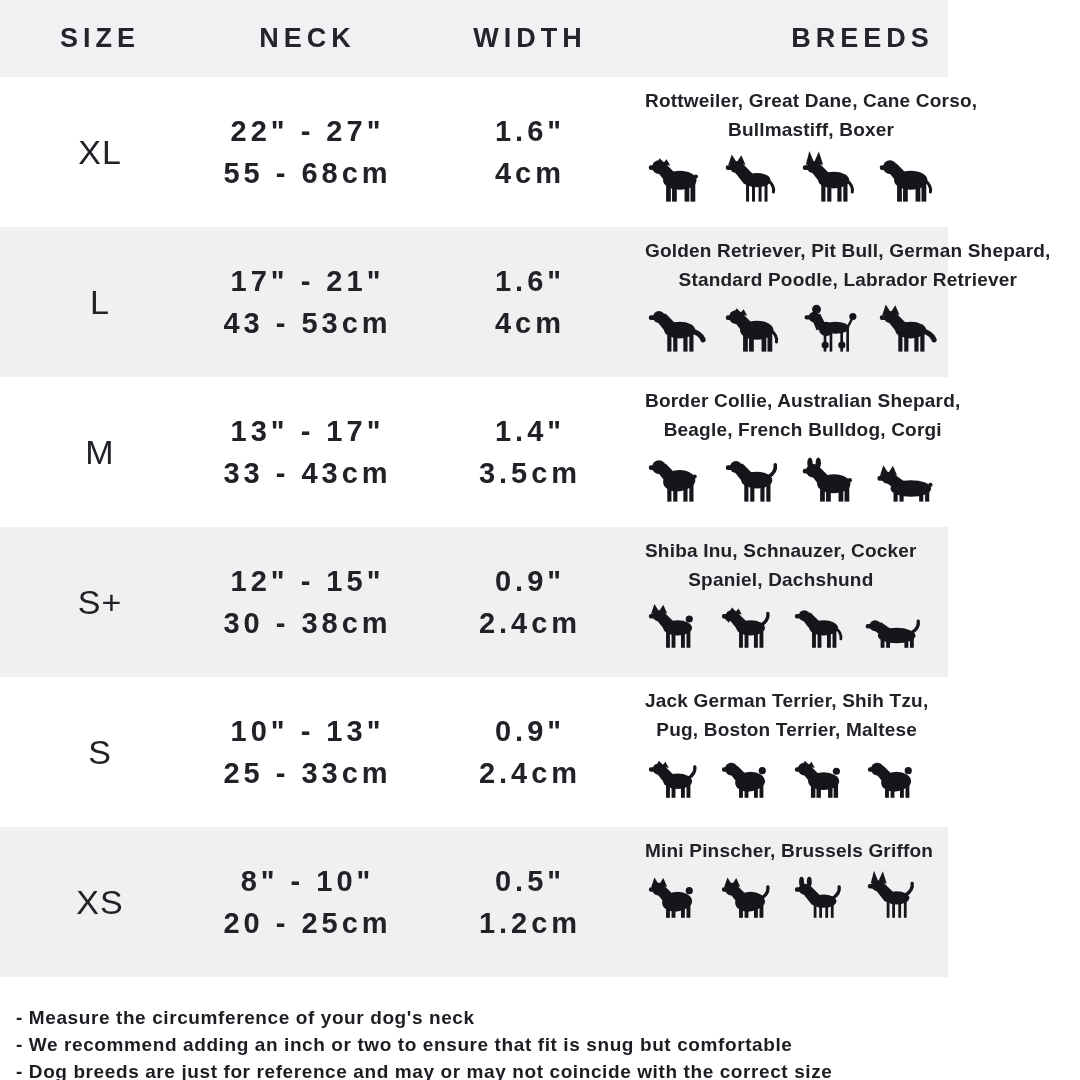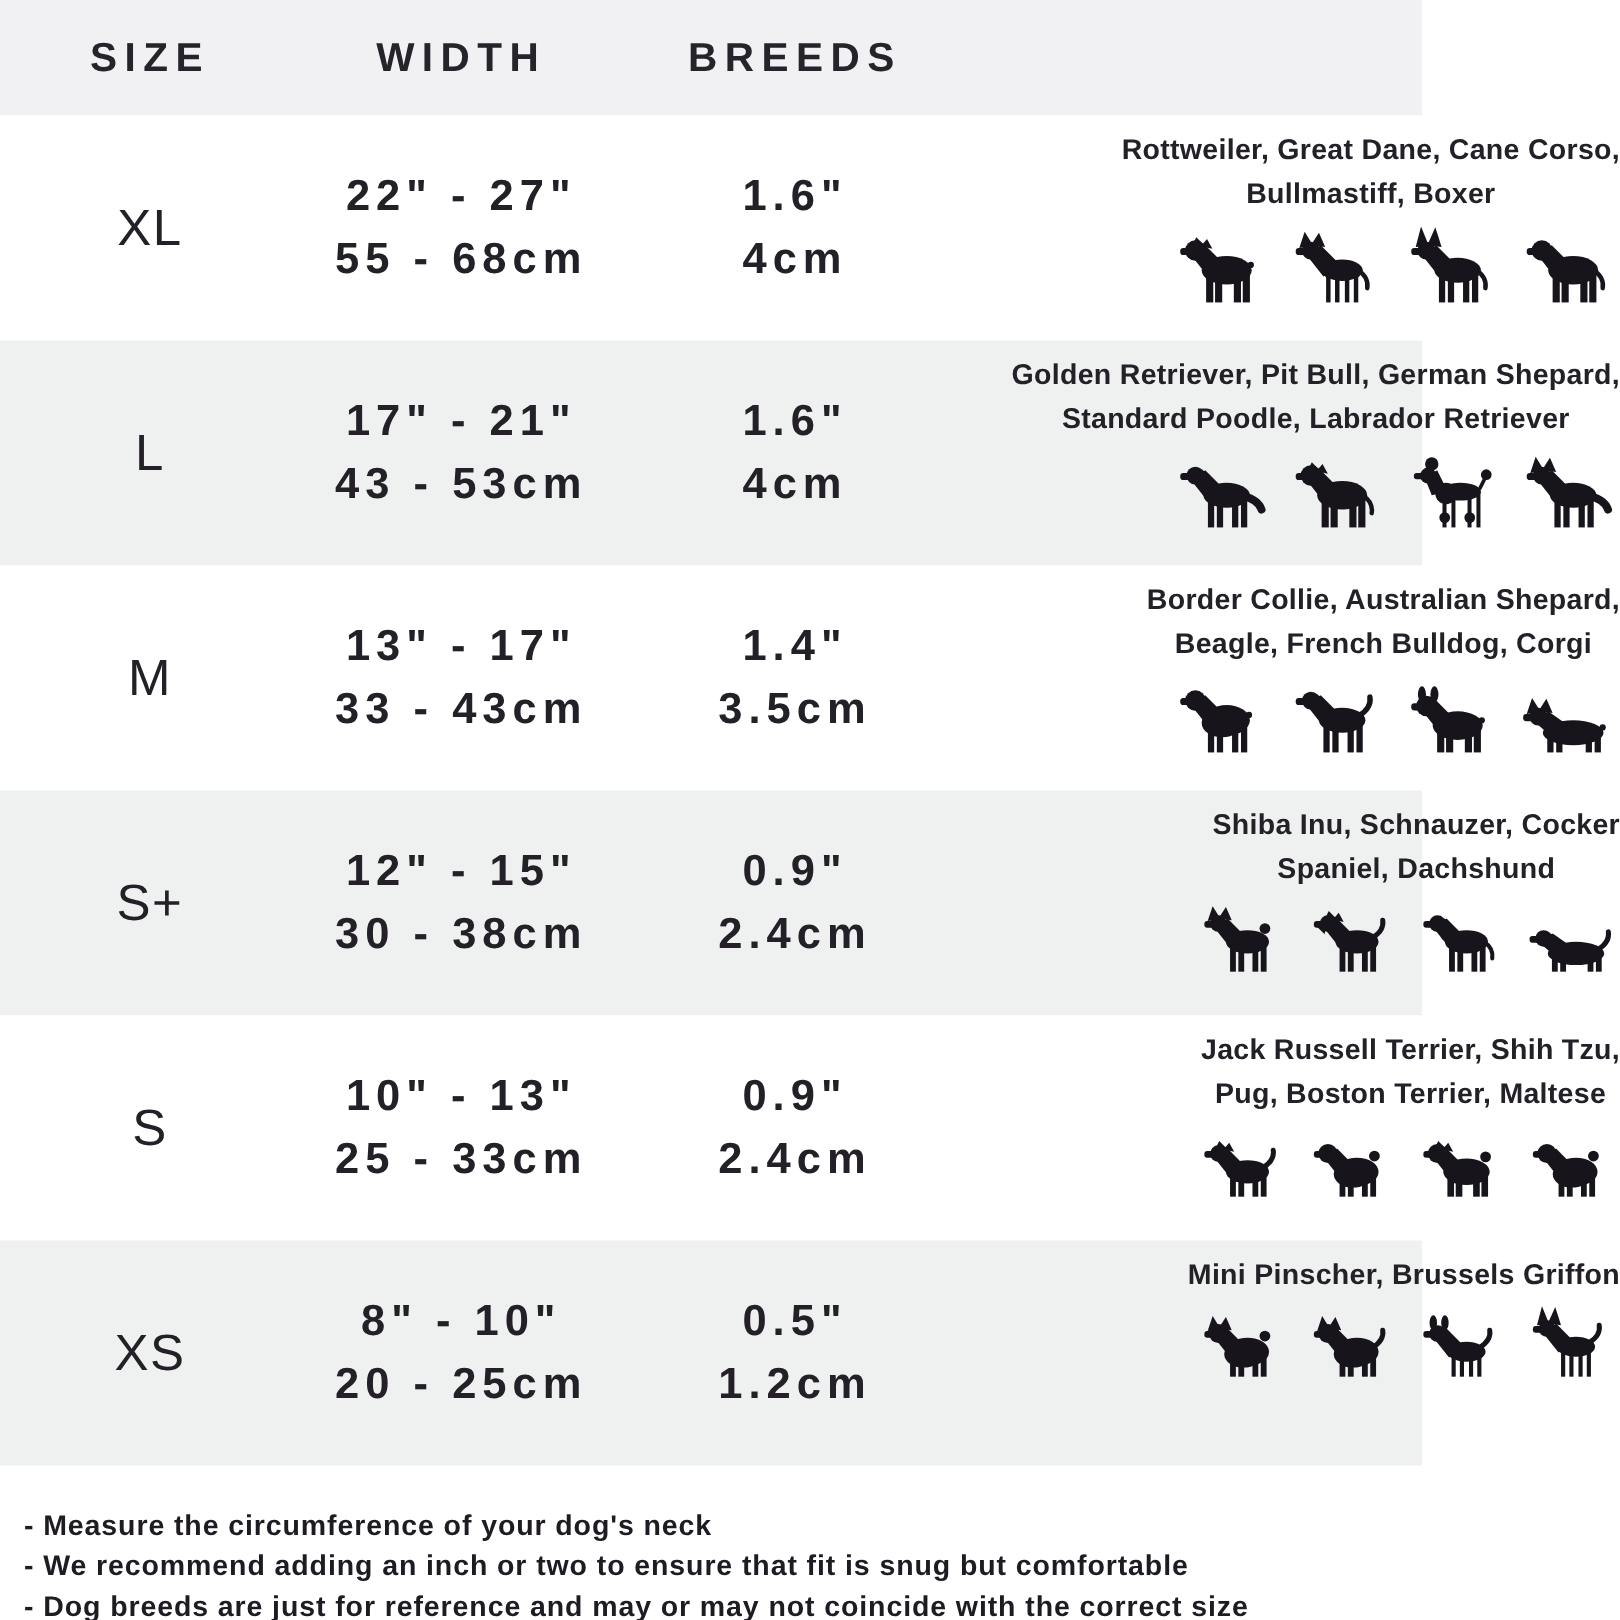--- a/index.html
+++ b/index.html
@@ -12,39 +12,40 @@
   .header-row{height:77px;background:#f1f1f4;align-items:center;flex:none;}
   .header-cell{
     text-align:center;font-weight:bold;font-size:27px;letter-spacing:5px;color:#26232b;
   }
   .row{height:150px;align-items:center;flex:none;background:#ffffff;}
   .row.alt{background:#eff1f1;}
   .size-cell{text-align:center;font-size:34px;font-weight:normal;letter-spacing:1px;}
   .meas-cell{text-align:center;font-size:29px;font-weight:bold;letter-spacing:4px;line-height:1.45;}
   .breeds-cell{
     height:150px;display:flex;flex-direction:column;justify-content:flex-start;
-    align-items:flex-end;padding-top:9px;box-sizing:border-box;
+    align-items:flex-start;padding-top:9px;box-sizing:border-box;
   }
   .breeds-text{text-align:center;font-size:19px;font-weight:bold;line-height:1.55;letter-spacing:0.2px;}
   .dogs{display:flex;justify-content:center;align-items:flex-end;gap:11px;margin-top:3px;}
   .dog-icon{display:block;}
   .dog-icon svg{height:56px;width:66px;display:block;}
   .row.small-dogs .dog-icon svg{height:52px;width:62px;}
   .notes{
     flex:1;padding:27px 0 0 16px;box-sizing:border-box;
     font-size:19px;font-weight:bold;letter-spacing:0.6px;line-height:27px;color:#1e1b22;
   }
 </style>
 </head>
 <body>
 
 <div class="chart">
 
   <div class="header-row grid-cols">
     <div class="header-cell">SIZE</div>
+    <div class="header-cell">NECK</div>
     <div class="header-cell">WIDTH</div>
     <div class="header-cell">BREEDS</div>
   </div>
 
   <div class="row grid-cols">
     <div class="size-cell">XL</div>
     <div class="meas-cell">
       <div>22" - 27"</div>
       <div>55 - 68cm</div>
     </div>
@@ -367,21 +368,21 @@
     <div class="meas-cell">
       <div>10" - 13"</div>
       <div>25 - 33cm</div>
     </div>
     <div class="meas-cell">
       <div>0.9"</div>
       <div>2.4cm</div>
     </div>
     <div class="breeds-cell">
       <div class="breeds-text">
-        <div>Jack Russell Terrier, Shih Tzu,</div>
+        <div>Jack German Terrier, Shih Tzu,</div>
         <div>Pug, Boston Terrier, Maltese</div>
       </div>
       <div class="dogs">
         <span class="dog-icon">
             <svg viewBox="0 -10 104 94">
               <rect x="34" y="50" width="7" height="30" fill="#17151b"></rect>
               <rect x="44" y="50" width="7" height="30" fill="#17151b"></rect>
               <rect x="61" y="50" width="7" height="30" fill="#17151b"></rect>
               <rect x="71" y="50" width="7" height="30" fill="#17151b"></rect>
               <ellipse cx="55" cy="50" rx="26" ry="14" fill="#17151b"></ellipse>

